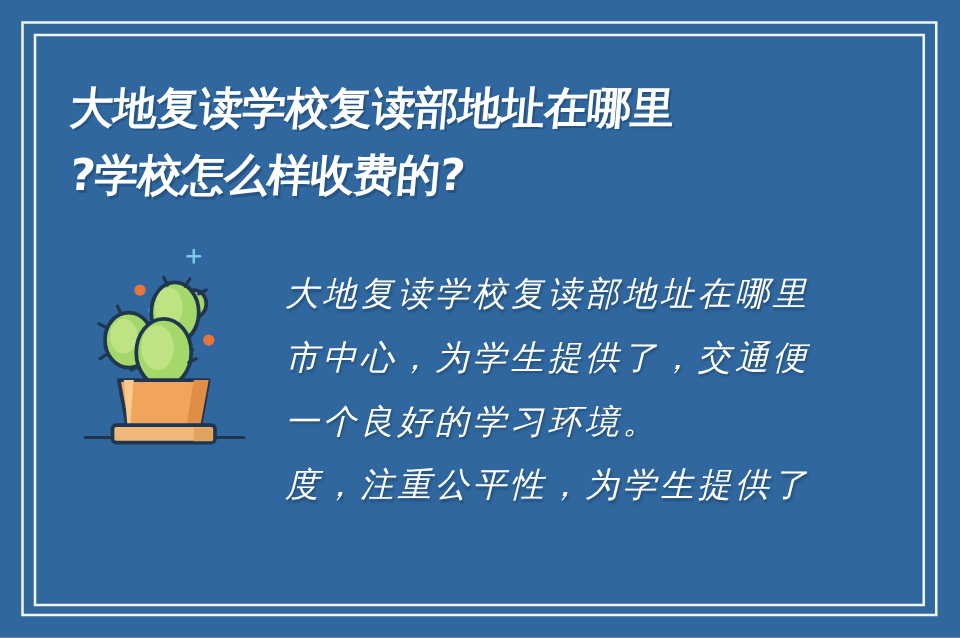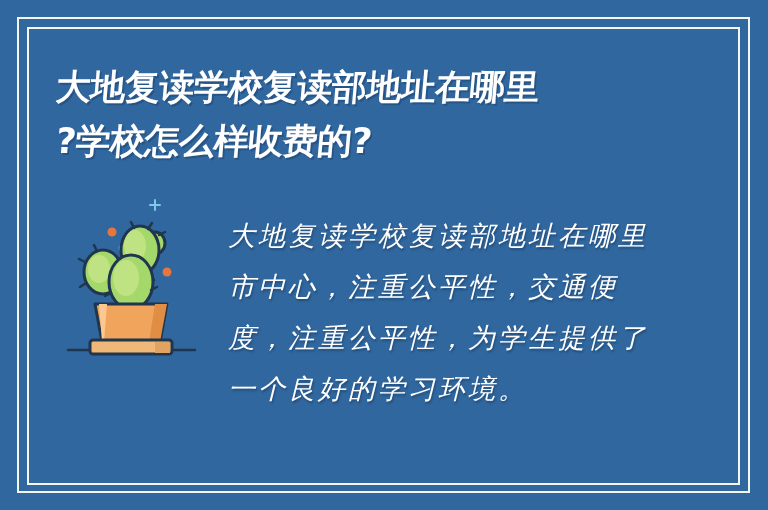--- a/index.html
+++ b/index.html
@@ -145,18 +145,18 @@
       <path d="M40 114 L112 114 L105 152 L47 152 Z" fill="#f0a45c" stroke="#20364f" stroke-width="3" stroke-linejoin="round"></path>
       <path d="M100 114 L112 114 L105 152 L94 152 Z" fill="#e08d46"></path>
       <path d="M44 114 L52 114 L49 152 L47 152 Z" fill="#fbc98f"></path>
       <rect x="35" y="150" width="82" height="14" rx="3" fill="#f0b878" stroke="#20364f" stroke-width="3"></rect>
       <rect x="100" y="152" width="15" height="11" fill="#e0a360"></rect>
     </svg>
   </div>
 
   <div id="body-copy">
     <div class="body-line">大地复读学校复读部地址在哪里</div>
-    <div class="body-line">市中心，注重公平性，交通便</div>
+    <div class="body-line">市中心，为学生提供了，交通便</div>
+    <div class="body-line">一个良好的学习环境。</div>
     <div class="body-line">度，注重公平性，为学生提供了</div>
-    <div class="body-line">一个良好的学习环境。</div>
   </div>
 
 </div>
 
 </body></html>

